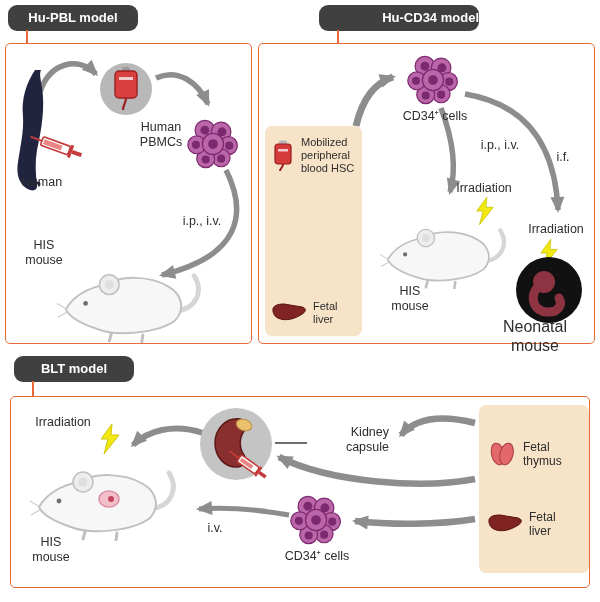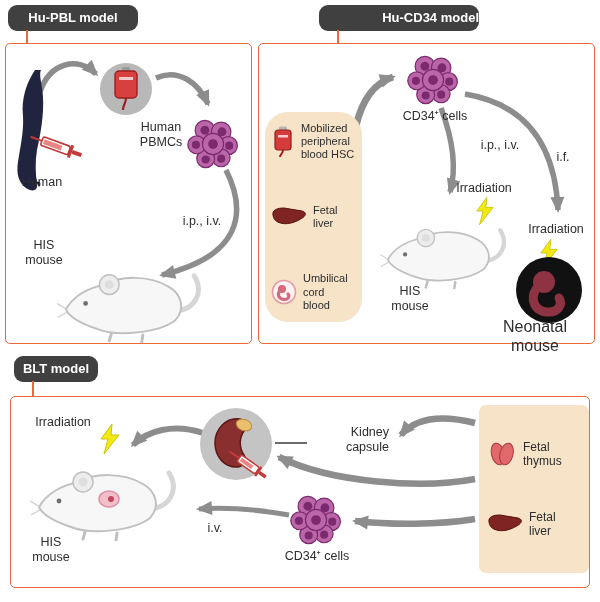--- a/index.html
+++ b/index.html
@@ -124,49 +124,39 @@
       <defs>
         <marker id="ah2" markerUnits="userSpaceOnUse" markerWidth="18" markerHeight="16" refX="14" refY="8" orient="auto">
           <path d="M1 1 L17 8 L1 15 Z" fill="#8d8d8d"></path>
         </marker>
       </defs>
       <path class="arrow" d="M97 82 C104 52 118 38 134 33" stroke-width="7" marker-end="url(#ah2)"></path>
       <path class="arrow" d="M182 64 C194 96 198 124 191 148" stroke-width="5.5" marker-end="url(#ah2)"></path>
       <path class="arrow" d="M206 50 C266 60 296 100 299 166" stroke-width="5.5" marker-end="url(#ah2)"></path>
     </svg>
 
-    <div class="tan-box" style="left:6px;top:68px;width:97px;height:210px;padding:10px 6px;justify-content:space-between;border-radius:23px;">
+    <div class="tan-box" style="left:6px;top:82px;width:97px;height:210px;padding:10px 6px;justify-content:space-between;">
       <div class="tan-item">
         <svg width="24" height="31" viewBox="0 0 24 31">
           <rect x="8" y="0.5" width="8" height="4" rx="1.5" fill="#b5b5b5"></rect>
           <rect x="4" y="4" width="16" height="20" rx="3" fill="#d43c3c" stroke="#981d1d" stroke-width="1.2"></rect>
           <rect x="7" y="9" width="10" height="2.5" fill="#f4caca"></rect>
           <path d="M12 24 C12 28 9 28 9 31" stroke="#981d1d" stroke-width="2" fill="none"></path>
         </svg>
         <div class="tan-lbl">Mobilized
 peripheral
 blood HSC</div>
       </div>
       <div class="tan-item">
         <svg width="36" height="22" viewBox="0 0 36 22">
             <use href="#sym-liver"></use>
           </svg>
         <div class="tan-lbl">Fetal
 liver</div>
       </div>
-      <div class="tan-item">
-        <svg width="26" height="26" viewBox="0 0 26 26">
-          <circle cx="13" cy="13" r="11.5" fill="#fdf3f2" stroke="#e49aa2" stroke-width="1.6"></circle>
-          <circle cx="11" cy="10" r="4" fill="#d66a7c"></circle>
-          <path d="M8.5 12 C6 16 8 20 13 20.5 C17 20.8 19 17.5 17 15" stroke="#d66a7c" stroke-width="3.2" fill="none" stroke-linecap="round"></path>
-        </svg>
-        <div class="tan-lbl">Umbilical
-cord
-blood</div>
-      </div>
     </div>
 
     <svg class="abs" style="left:148px;top:10px" width="52" height="52" viewBox="0 0 64 64">
         <use href="#sym-cells"></use>
       </svg>
     <div class="lbl" style="left:134px;top:65px;width:84px">CD34⁺ cells</div>
     <div class="lbl" style="left:212px;top:94px;width:58px">i.p., i.v.</div>
     <div class="lbl" style="left:288px;top:106px;width:32px">i.f.</div>
 
     <div class="lbl" style="left:188px;top:137px;width:74px">Irradiation</div>
@@ -185,21 +175,21 @@
       </svg>
     <svg class="abs" style="left:256px;top:212px" width="68" height="68" viewBox="0 0 68 68">
       <circle cx="34" cy="34" r="33" fill="#111"></circle>
       <circle cx="29" cy="26" r="11" fill="#8e3342"></circle>
       <path d="M21 33 C15 43 19 55 32 56 C43 57 48 49 44 42" stroke="#8e3342" stroke-width="9" fill="none" stroke-linecap="round"></path>
     </svg>
     <div class="lbl" style="left:240px;top:274px;width:72px;font-size:16px">Neonatal
 mouse</div>
   </div>
 
-  <div class="badge" style="left:14px;top:356px;width:84px;">BLT model</div>
+  <div class="badge" style="left:14px;top:356px;width:120px;">BLT model</div>
   <div class="badge-tail" style="left:32px;top:381px;height:16px;"></div>
 
   <div class="panel" style="left:10px;top:396px;width:580px;height:192px;">
     <svg class="overlay" width="580" height="192">
       <defs>
         <marker id="ah3" markerUnits="userSpaceOnUse" markerWidth="18" markerHeight="16" refX="14" refY="8" orient="auto">
           <path d="M1 1 L17 8 L1 15 Z" fill="#8d8d8d"></path>
         </marker>
       </defs>
       <path class="arrow" d="M192 36 C162 26 136 34 122 48" stroke-width="6" marker-end="url(#ah3)"></path>

